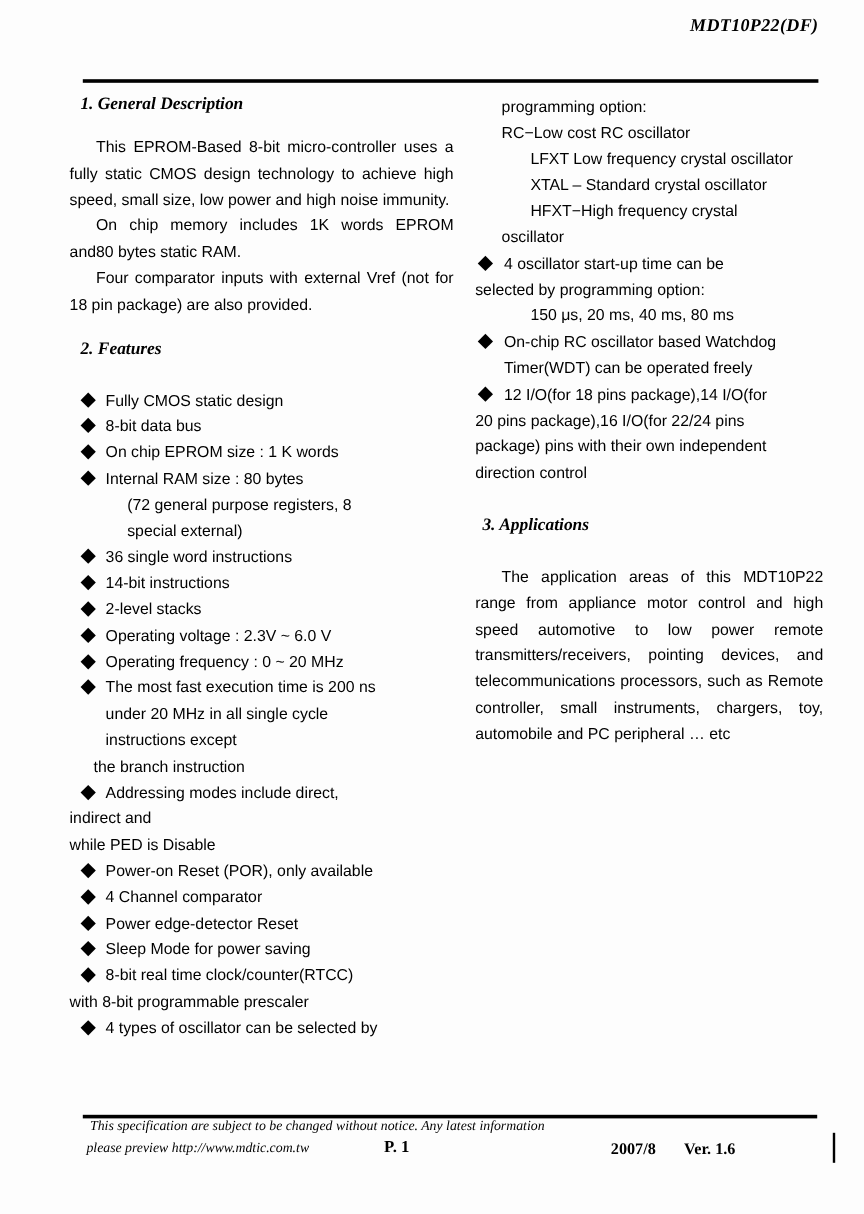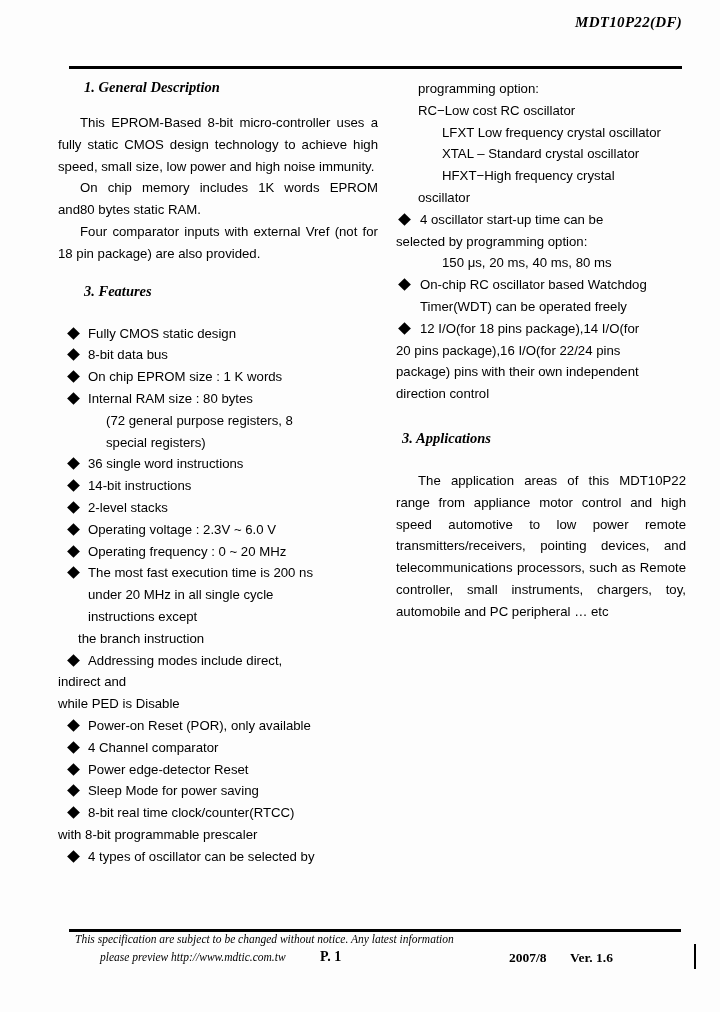--- a/index.html
+++ b/index.html
@@ -67,21 +67,21 @@
     left: 396px;
     width: 290px;
   }
 
   .sec-head {
     font-family: "Liberation Serif", serif;
     font-style: italic;
     font-weight: bold;
     font-size: 14.5px;
     line-height: 18px;
-    margin: 0 0 6px 26px;
+    margin: 0 0 6px 9px;
   }
   .sec-head.indented { margin-left: 6px; }
 
   .para {
     margin: 0;
     text-align: justify;
     text-justify: inter-word;
   }
   .para.indent-first { text-indent: 22px; }
 
@@ -141,21 +141,21 @@
     position: absolute;
     left: 75px;
     top: 933px;
     font-family: "Liberation Serif", serif;
     font-style: italic;
     font-size: 11.5px;
     white-space: nowrap;
   }
   .footer-url {
     position: absolute;
-    left: 100px;
+    left: 72px;
     top: 951px;
     font-family: "Liberation Serif", serif;
     font-style: italic;
     font-size: 11.5px;
     white-space: nowrap;
   }
   .footer-page {
     position: absolute;
     left: 320px;
     top: 949px;
@@ -206,31 +206,31 @@
     <div class="sec-head">1. General Description</div>
 
     <div class="spacer-sm"></div>
 
     <p class="para indent-first">This EPROM-Based 8-bit micro-controller uses a fully static CMOS design technology to achieve high speed, small size, low power and high noise immunity.</p>
     <p class="para indent-first">On chip memory includes 1K words EPROM and80 bytes static RAM.</p>
     <p class="para indent-first">Four comparator inputs with external Vref (not for 18 pin package) are also provided.</p>
 
     <div class="spacer-md"></div>
 
-    <div class="sec-head">3. Features</div>
+    <div class="sec-head">2. Features</div>
 
     <div class="spacer-md"></div>
 
     <div class="bullets" id="left-features">
         <div class="bullet-row"><span class="dia"></span><span>Fully CMOS static design</span></div>
         <div class="bullet-row"><span class="dia"></span><span>8-bit data bus</span></div>
         <div class="bullet-row"><span class="dia"></span><span>On chip EPROM size : 1 K words</span></div>
         <div class="bullet-row"><span class="dia"></span><span>Internal RAM size : 80 bytes</span></div>
         <div class="bullet-row sub"><span>(72 general purpose registers, 8</span></div>
-        <div class="bullet-row sub"><span>special registers)</span></div>
+        <div class="bullet-row sub"><span>special external)</span></div>
         <div class="bullet-row"><span class="dia"></span><span>36 single word instructions</span></div>
         <div class="bullet-row"><span class="dia"></span><span>14-bit instructions</span></div>
         <div class="bullet-row"><span class="dia"></span><span>2-level stacks</span></div>
         <div class="bullet-row"><span class="dia"></span><span>Operating voltage : 2.3V ~ 6.0 V</span></div>
         <div class="bullet-row"><span class="dia"></span><span>Operating frequency : 0 ~ 20 MHz</span></div>
         <div class="bullet-row" style="text-align: justify;"><span class="dia"></span><span>The most fast execution time is 200 ns</span></div>
         <div class="bullet-row sub2" style="text-align: justify;"><span>under 20 MHz in all single cycle</span></div>
         <div class="bullet-row sub2"><span>instructions except</span></div>
         <div class="bullet-row sub3"><span>the branch instruction</span></div>
         <div class="bullet-row"><span class="dia"></span><span>Addressing modes include direct,</span></div>

